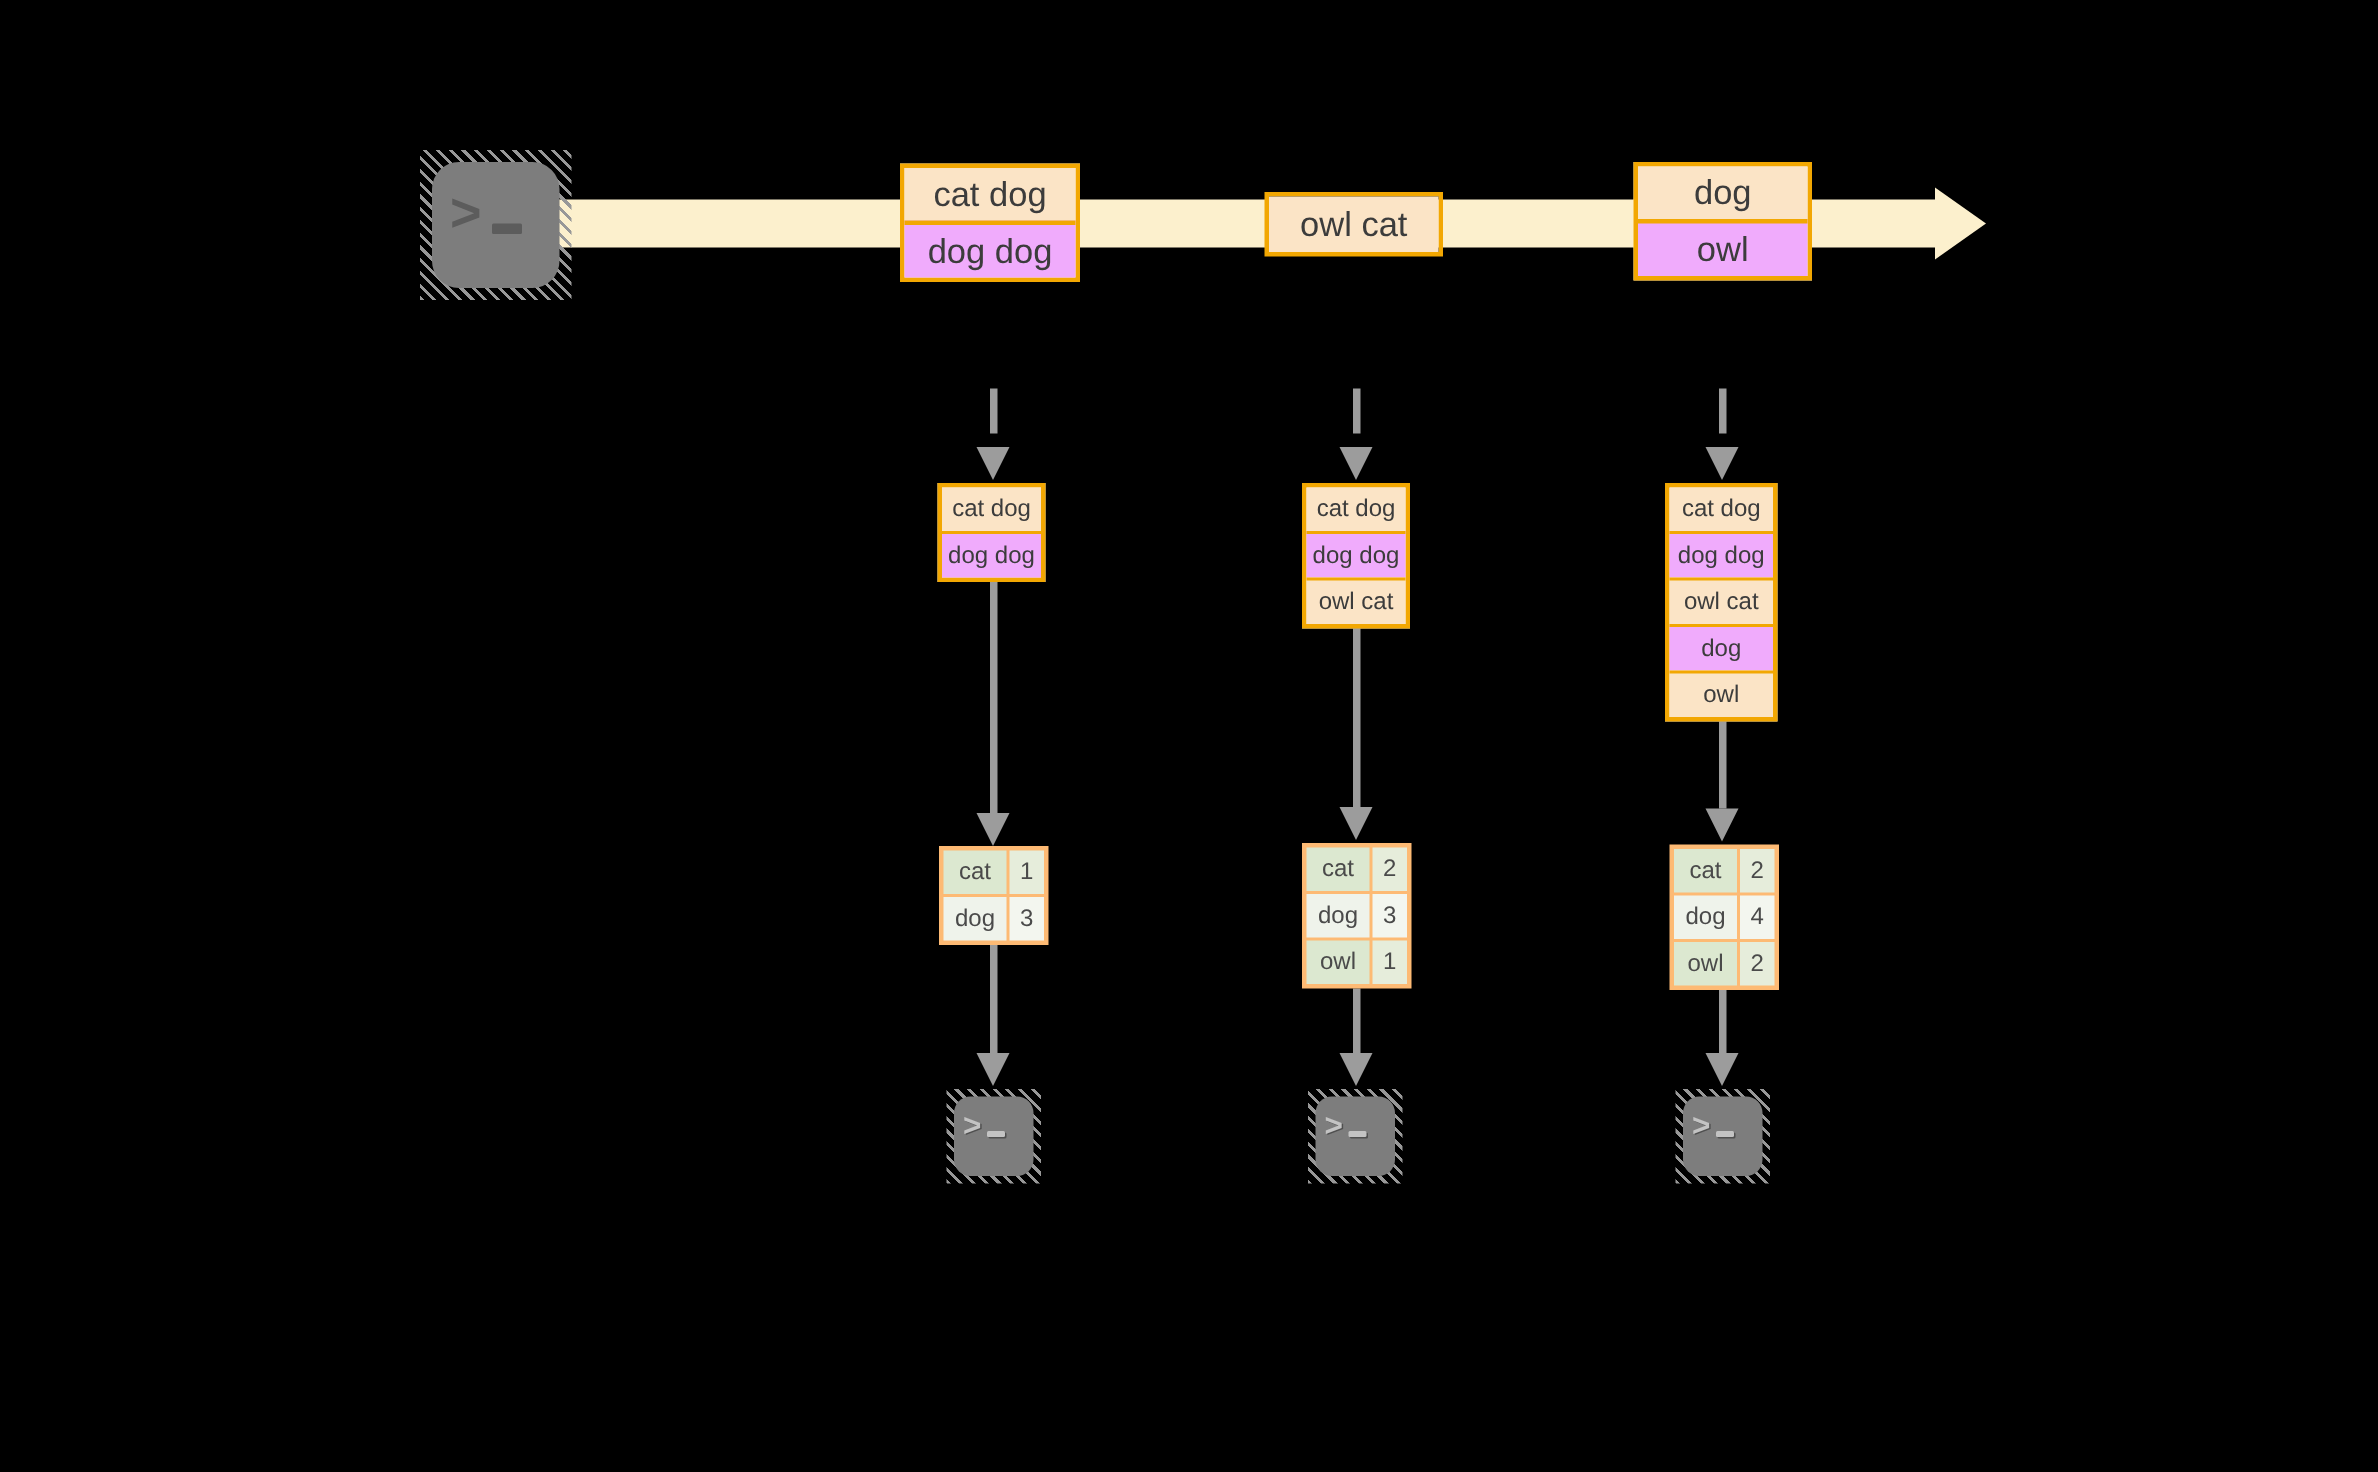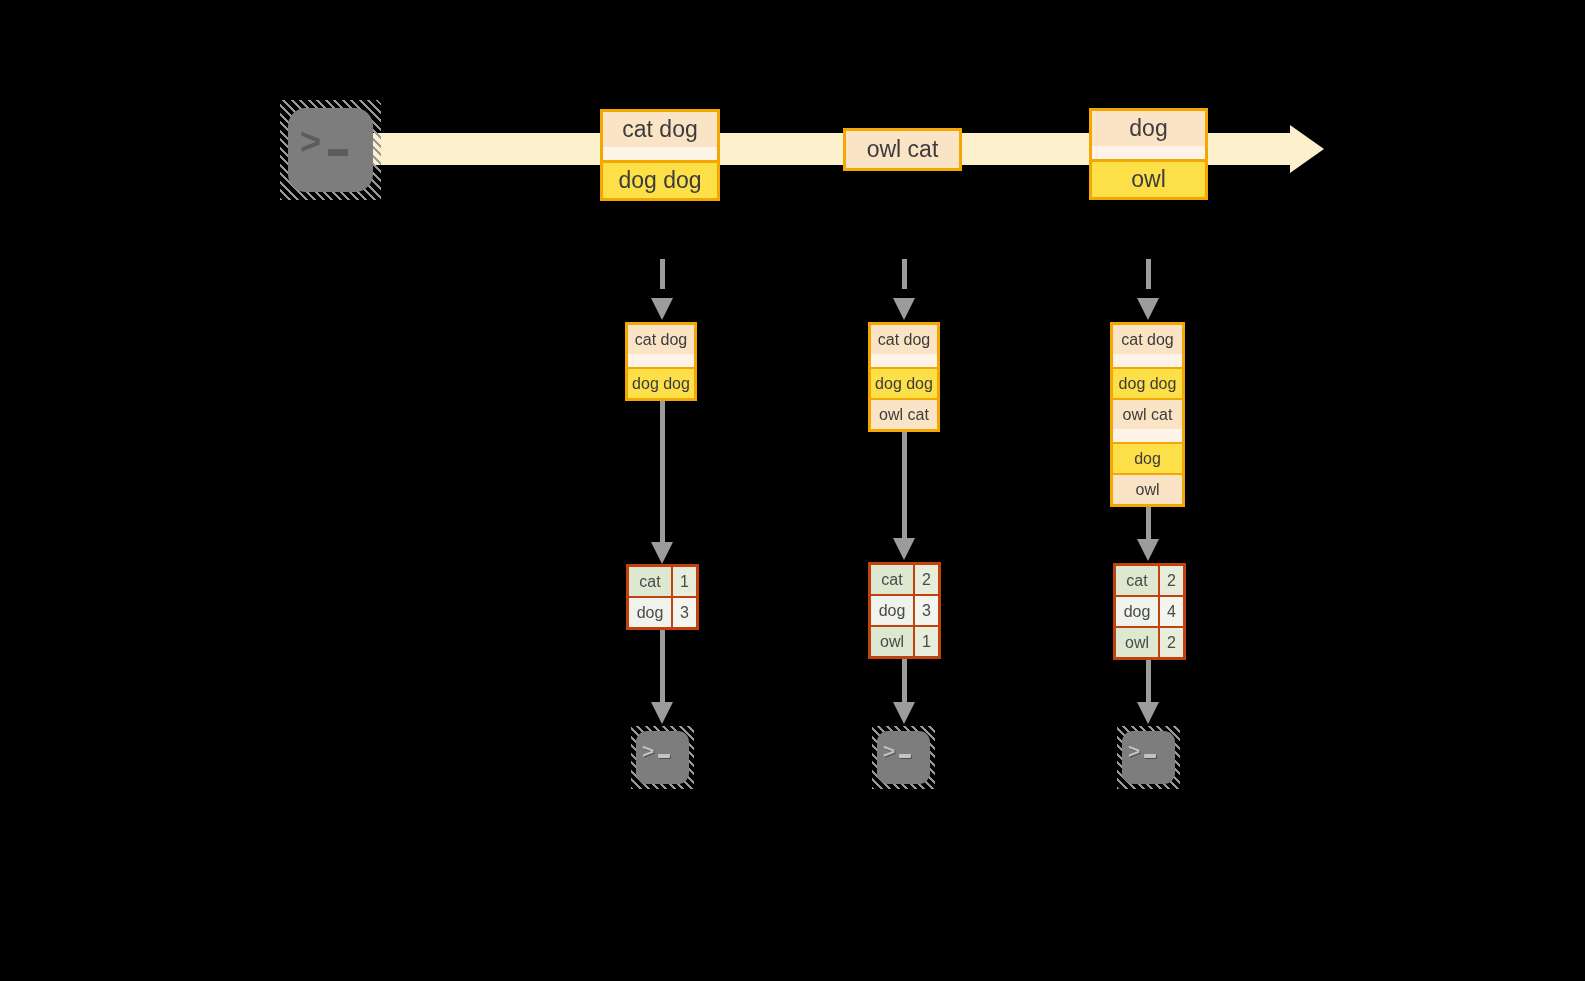--- a/index.html
+++ b/index.html
@@ -34,30 +34,30 @@
   .obox.b1{left:600px;top:109px;width:120px;}
   .obox.b2{left:843px;top:128px;width:119px;}
   .obox.b2 .row{height:37px;}
   .obox.b3{left:1089px;top:108px;width:119px;}
   .obox.mini .row{height:29px;font-size:16px;}
   .obox.mini .row + .row{border-top:2px solid #F2A702;}
   .obox.m1{left:625px;top:322px;width:72px;}
   .obox.m2{left:868px;top:322px;width:72px;}
   .obox.m3{left:1110px;top:322px;width:75px;}
   .row.dark{background:#FBE4C6;}
-  .row.light{background:#fde047;margin-top:13px;}
+  .row.light{background:#f0abfc;}
   
   .vline{position:absolute;width:5px;background:#9C9C9C;z-index:2;}
   .ahead{position:absolute;width:0;height:0;z-index:2;
     border-left:11px solid transparent;border-right:11px solid transparent;border-top:22px solid #9C9C9C;}
   
   .query{position:absolute;left:695px;top:462px;width:430px;height:46px;background:#ffffff;z-index:1;
     display:flex;align-items:center;justify-content:center;font-size:33px;color:#1d1d1d;letter-spacing:0.5px;}
   
-  .gtable{position:absolute;background:#c2410c;padding:3px;display:grid;grid-template-columns:42px 23px;gap:2px;z-index:3;}
+  .gtable{position:absolute;background:#fdba74;padding:3px;display:grid;grid-template-columns:42px 23px;gap:2px;z-index:3;}
   .gtable .cell{height:29px;display:flex;align-items:center;justify-content:center;font-size:16px;color:#4a4a4a;}
   .cell.c-dark{background:#DCE8D0;}
   .cell.c-darknum{background:#E6EDDB;}
   .cell.c-light{background:#EFF3EB;}
   .cell.c-lightnum{background:#F3F6EF;}
   .gtable.g1{left:626px;top:564px;}
   .gtable.g2{left:868px;top:562px;}
   .gtable.g3{left:1113px;top:563px;}
 </style>
 </head>

